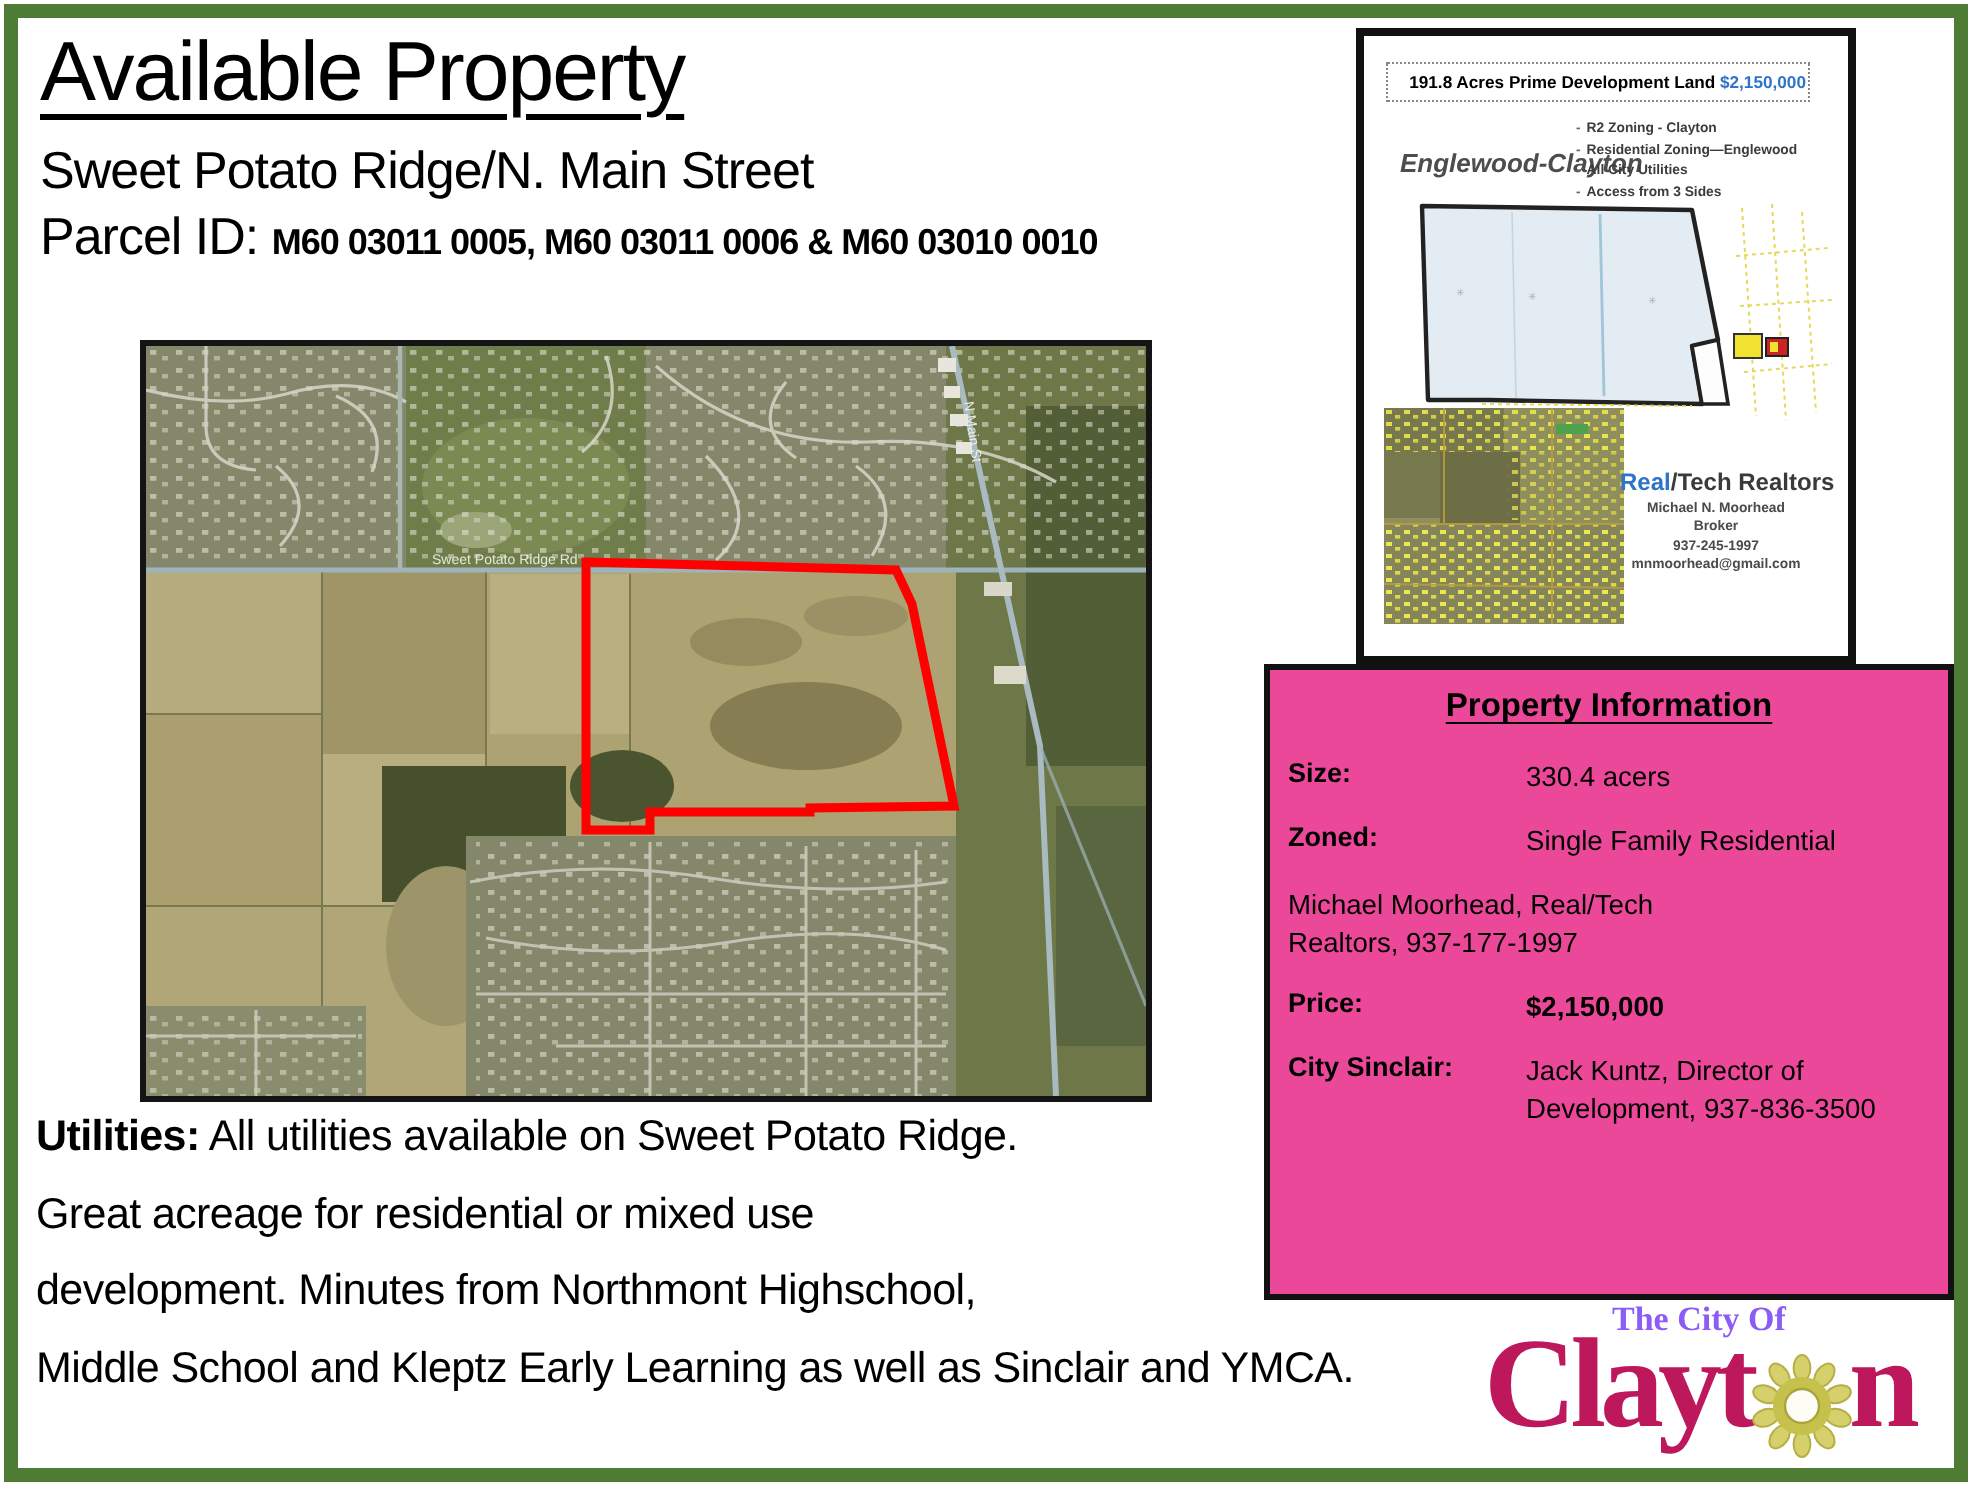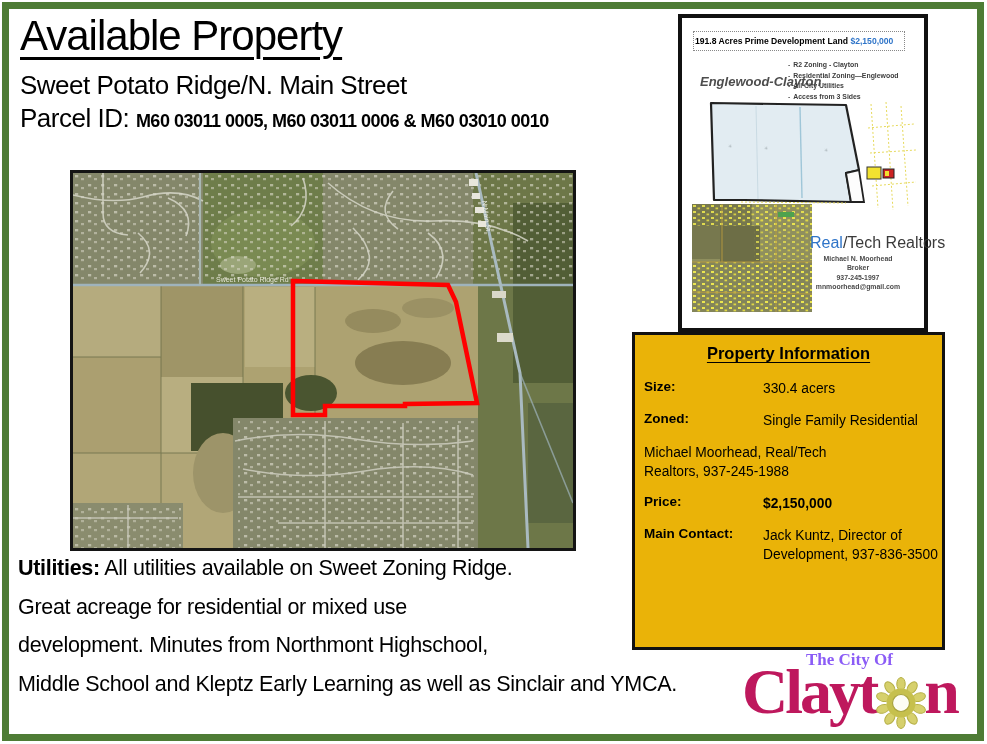--- a/index.html
+++ b/index.html
@@ -17,35 +17,35 @@
   
   .map{position:absolute;left:70px;top:170px;width:500px;height:375px;border:3px solid #141414;background:#7d8054;}
 
   
   .utilities{position:absolute;left:18px;top:549px;font-size:21.5px;line-height:38.5px;letter-spacing:-0.3px;white-space:nowrap;}
   .utilities .lbl{font-weight:bold;}
 
   
   .thumb{position:absolute;left:678px;top:14px;width:242px;height:310px;border:4px solid #111;background:#fff;}
   .thumb-header{position:absolute;left:11px;top:13px;width:208px;border:1px dotted #888;padding:4px 1px;
-                font-size:8.6px;font-weight:bold;text-align:left;white-space:nowrap;}
+                font-size:8.6px;font-weight:bold;text-align:right;white-space:nowrap;}
   .thumb-header .price{color:#2e74c8;}
   .thumb-region{position:absolute;left:18px;top:56px;font-size:13px;font-style:italic;font-weight:bold;color:#4d4d4d;}
   .thumb-bullets{position:absolute;left:106px;top:42px;font-size:6.9px;font-weight:bold;color:#3c3c3c;line-height:10.5px;}
   .thumb-bullets div{white-space:nowrap;}
   .thumb-bullets div::before{content:"-";margin-right:3px;color:#666;}
   .plat{position:absolute;left:4px;top:80px;width:232px;height:126px;}
   .miniaerial{position:absolute;left:10px;top:186px;width:120px;height:108px;}
   .realtor{position:absolute;left:128px;top:216px;width:96px;text-align:center;}
-  .realtor .rt-name{font-size:16px;font-weight:normal;color:#3a3a3a;white-space:nowrap;}
+  .realtor .rt-name{font-size:12px;font-weight:bold;color:#3a3a3a;white-space:nowrap;}
   .realtor .rt-name .blue{color:#2e74c8;}
   .realtor .rt-line{font-size:6.9px;color:#4a4a4a;margin-top:2.5px;font-weight:bold;white-space:nowrap;}
 
   
-  .pinfo{position:absolute;left:632px;top:332px;width:313px;height:318px;border:3px solid #111;background:#eab308;box-sizing:border-box;}
+  .pinfo{position:absolute;left:632px;top:332px;width:345px;height:318px;border:3px solid #111;background:#ec4899;box-sizing:border-box;}
   .pinfo-title{margin-top:9px;text-align:center;font-size:16.5px;font-weight:bold;text-decoration:underline;text-underline-offset:3px;}
   .pinfo-rows{margin:16px 8px 0 9px;}
   .pinfo-row{display:flex;margin-bottom:13px;gap:20px;}
   .pinfo-row .pl{flex:0 0 99px;font-size:13.5px;font-weight:bold;}
   .pinfo-row .pv{flex:0 0 208px;font-size:13.8px;line-height:19px;}
   .pinfo-row .pv.bold{font-weight:bold;}
 
   
   .logo{position:absolute;left:742px;top:648px;width:242px;height:92px;}
   .logo-tagline{position:absolute;left:64px;top:2px;font-family:"Liberation Serif",serif;font-size:17px;
@@ -158,21 +158,21 @@
       </g>
 
       <text x="143" y="109" font-size="7" fill="#ececdf" opacity="0.95">Sweet Potato Ridge Rd</text>
       <text x="409" y="28" font-size="7" fill="#f0f0e6" opacity="0.95" transform="rotate(82 409 28)">N Main St</text>
 
       <polygon points="220,108 375,112 383,129 404,230 332,231 332,233 252,233 252,242 220,242" fill="none" stroke="#ff0000" stroke-width="4.5" stroke-linejoin="miter"></polygon>
     </svg>
   </div>
 
   <div class="utilities">
-    <div><span class="lbl">Utilities:</span><span> All utilities available on Sweet Zoning Ridge.</span></div>
+    <div><span class="lbl">Utilities:</span><span> All utilities available on Sweet Potato Ridge.</span></div>
     <div>Great acreage for residential or mixed use</div>
     <div>development. Minutes from Northmont Highschool,</div>
     <div>Middle School and Kleptz Early Learning as well as Sinclair and YMCA.</div>
   </div>
 
   <div class="thumb">
     <div class="thumb-header"><span>191.8 Acres Prime Development Land </span><span class="price">$2,150,000</span></div>
     <div class="thumb-region">Englewood-Clayton</div>
     <div class="thumb-bullets">
       <div>R2 Zoning - Clayton</div>
@@ -242,28 +242,28 @@
     <div class="pinfo-rows">
       <div class="pinfo-row">
         <div class="pl">Size:</div>
         <div class="pv">330.4 acers</div>
       </div>
       <div class="pinfo-row">
         <div class="pl">Zoned:</div>
         <div class="pv">Single Family Residential</div>
       </div>
       <div class="pinfo-row">
-        <div class="pv">Michael Moorhead, Real/Tech Realtors, 937-245-1988</div>
+        <div class="pv">Michael Moorhead, Real/Tech Realtors, 937-177-1997</div>
       </div>
       <div class="pinfo-row">
         <div class="pl">Price:</div>
         <div class="pv bold">$2,150,000</div>
       </div>
       <div class="pinfo-row">
-        <div class="pl">Main Contact:</div>
+        <div class="pl">City Sinclair:</div>
         <div class="pv">Jack Kuntz, Director of Development, 937-836-3500</div>
       </div>
     </div>
   </div>
 
   <div class="logo">
     <div class="logo-tagline">The City Of</div>
     <div class="logo-name">
       <span>Clayt</span>
       <svg class="logo-sun" width="52" height="52" viewBox="0 0 52 52">

